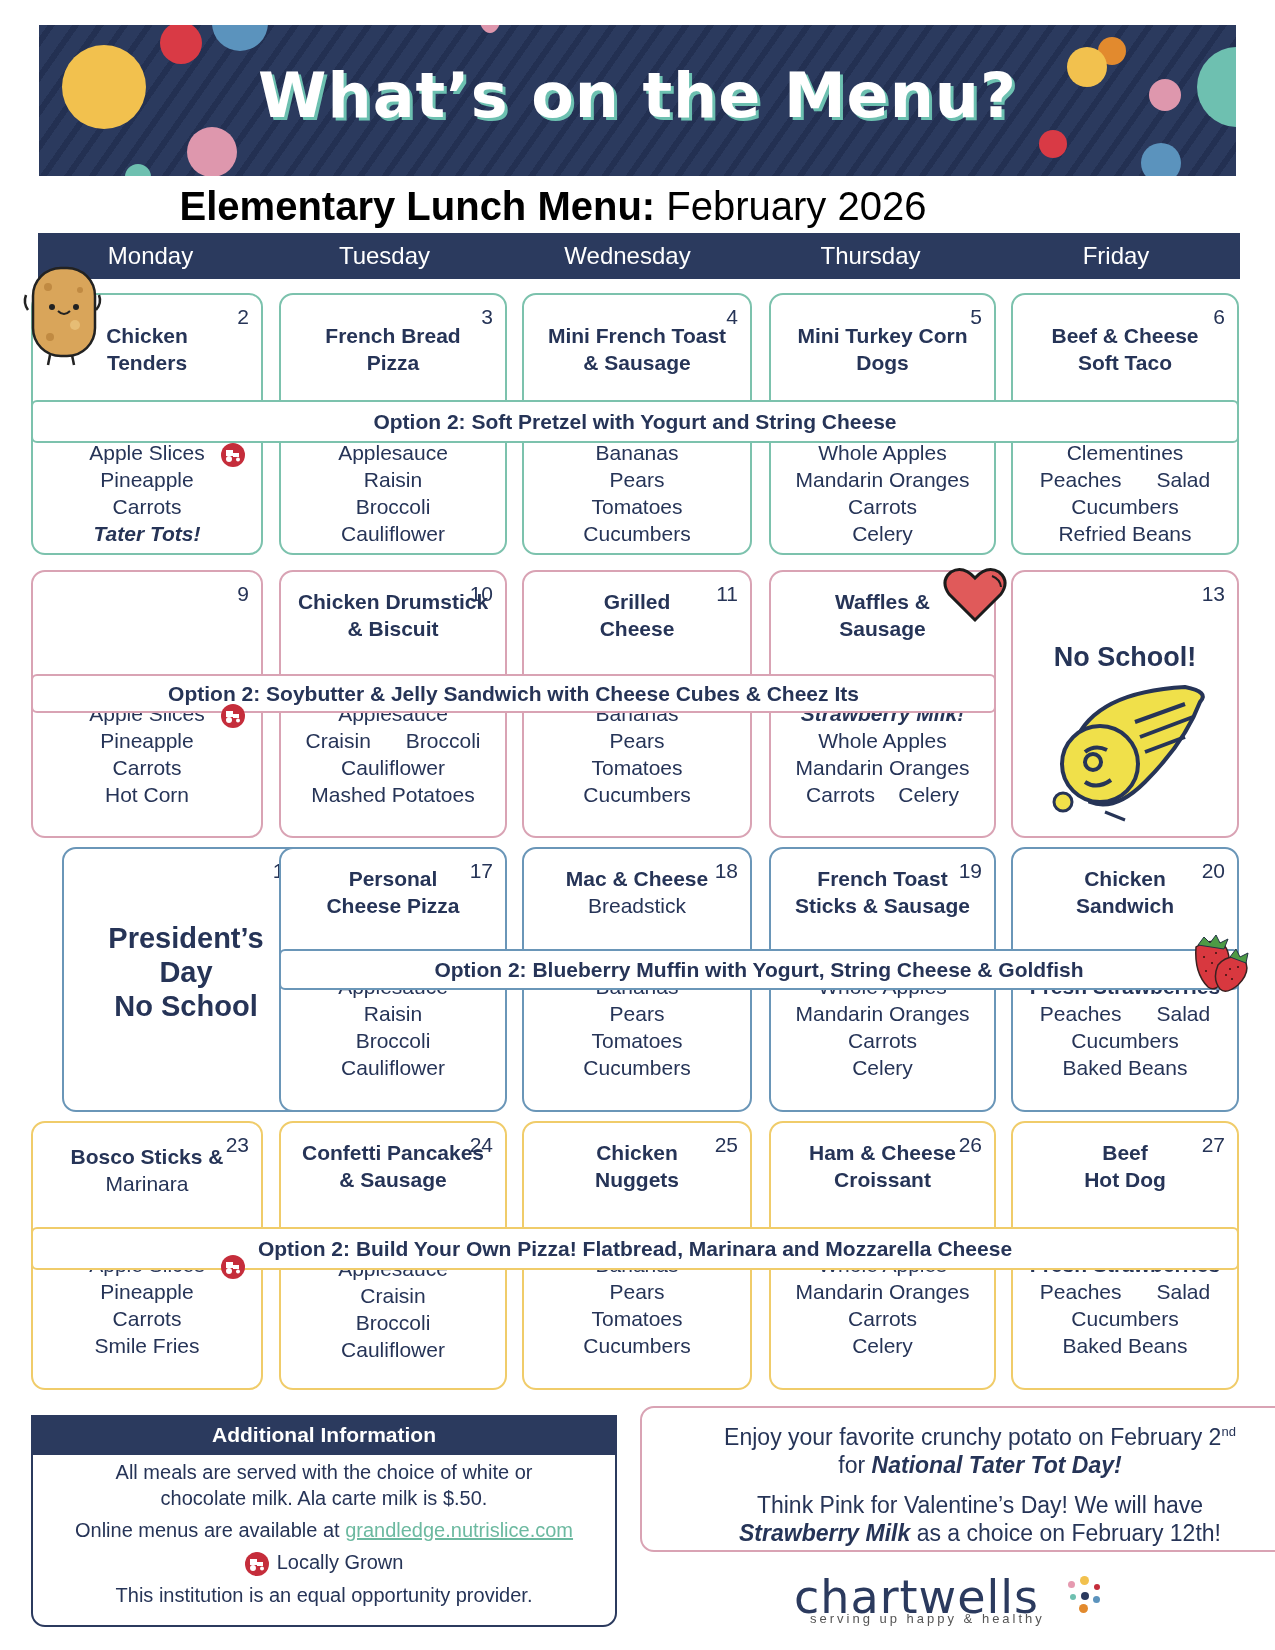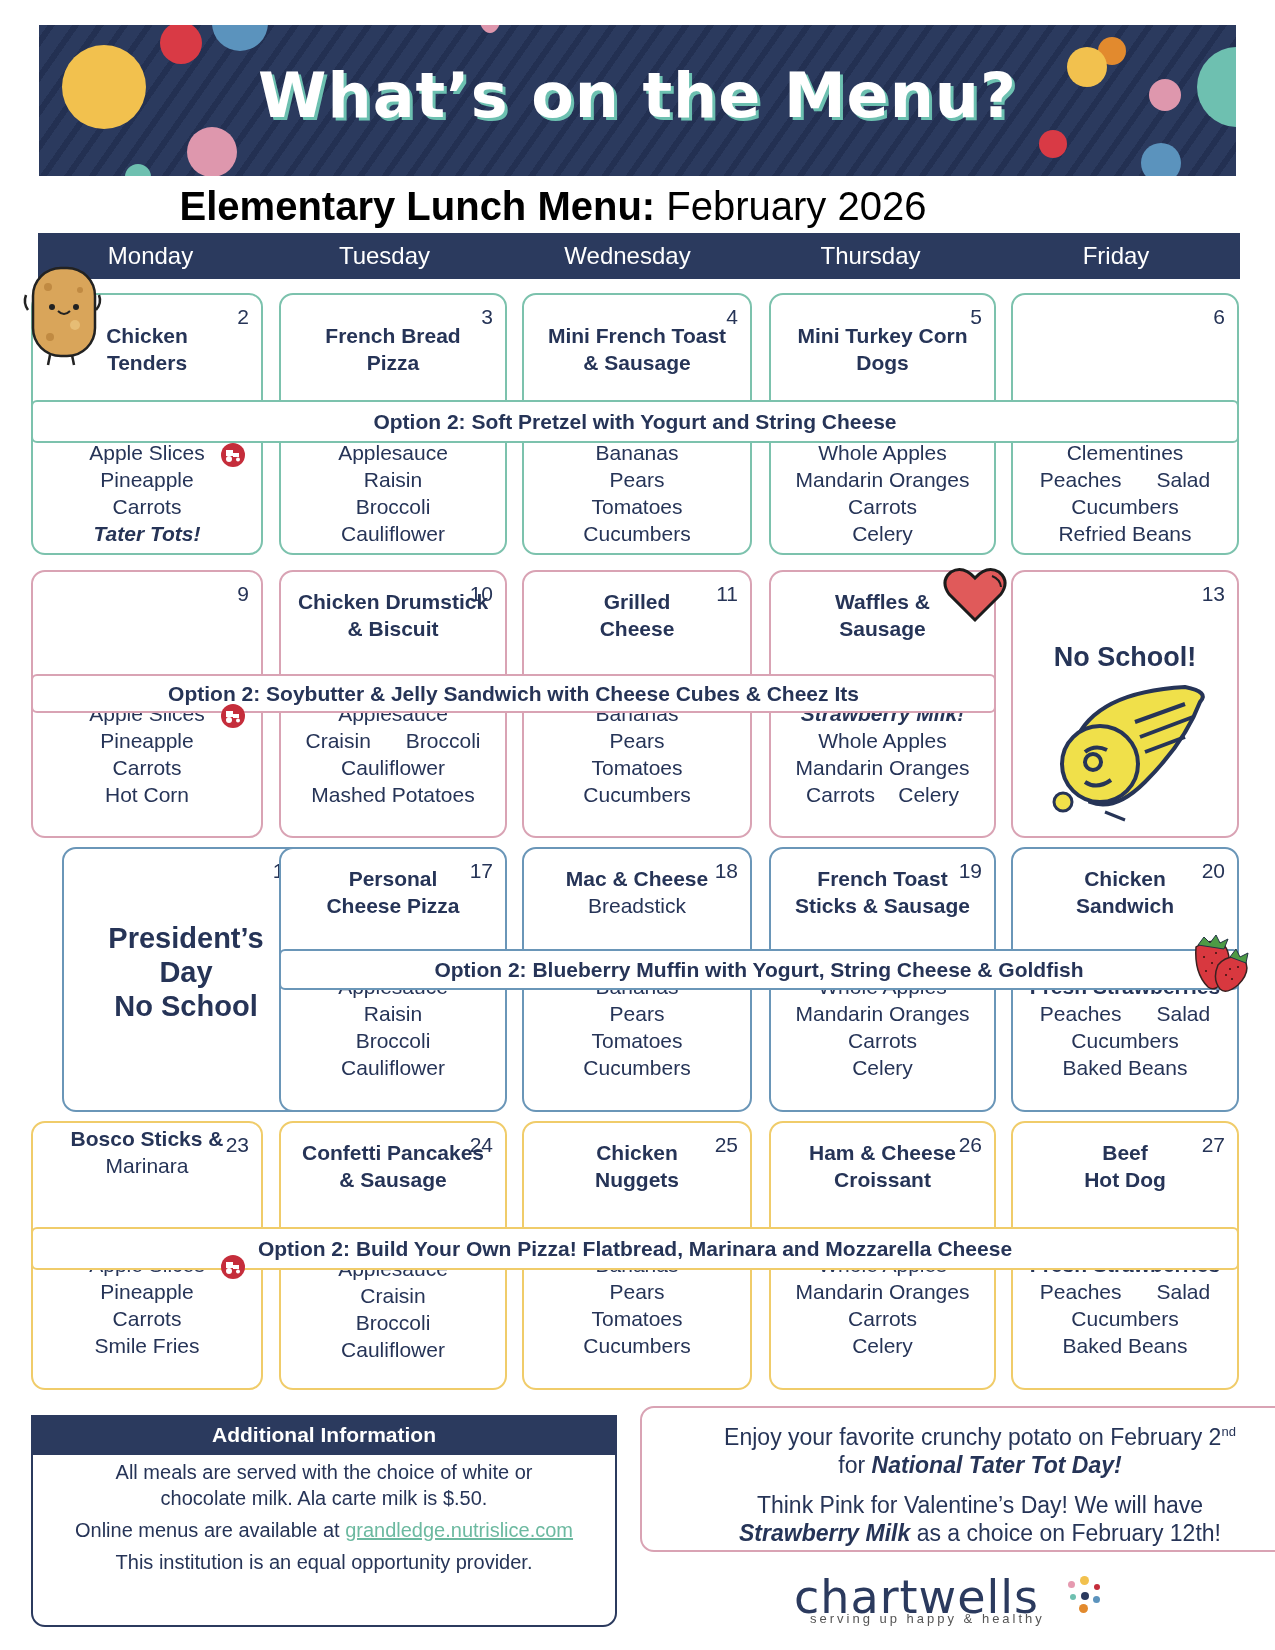--- a/index.html
+++ b/index.html
@@ -145,20 +145,24 @@
       </div>
       <div class="sides" style="top: 144px;">
         <span class="line">Whole Apples</span>
         <span class="line">Mandarin Oranges</span>
         <span class="line">Carrots</span>
         <span class="line">Celery</span>
       </div>
     </div>
     <div class="cell" style="left: 1011px; top: 293px; width: 228px; height: 262px; border-color: rgb(124, 194, 173);">
       <div class="num">6</div>
+      <div class="entree" style="top: 27px;">
+        <div>Beef &amp; Cheese</div>
+        <div>Soft Taco</div>
+      </div>
       <div class="sides" style="top: 144px;">
         <span class="line">Clementines</span>
         <span class="line">Peaches      Salad</span>
         <span class="line">Cucumbers</span>
         <span class="line">Refried Beans</span>
       </div>
     </div>
     <div class="band" style="left: 31px; width: 1208px; top: 400px; height: 43px; border-color: rgb(124, 194, 173);">Option 2: Soft Pretzel with Yogurt and String Cheese</div>
     <div class="cell" style="left: 31px; top: 570px; width: 232px; height: 268px; border-color: rgb(217, 163, 180);">
       <div class="num">9</div>
@@ -287,21 +291,21 @@
       <div class="sides" style="top: 124px;">
         <span class="line b">Fresh Strawberries</span>
         <span class="line">Peaches      Salad</span>
         <span class="line">Cucumbers</span>
         <span class="line">Baked Beans</span>
       </div>
     </div>
     <div class="band" style="left: 279px; width: 960px; top: 949px; height: 41px; border-color: rgb(106, 150, 184);">Option 2: Blueberry Muffin with Yogurt, String Cheese &amp; Goldfish</div>
     <div class="cell" style="left: 31px; top: 1121px; width: 232px; height: 269px; border-color: rgb(240, 204, 106);">
       <div class="num">23</div>
-      <div class="entree" style="top: 2px;">
+      <div class="entree" style="top: 20px;">
         <div>Bosco Sticks &amp;</div>
         <div class="n">Marinara</div>
       </div>
       <div class="sides" style="top: 128px;">
         <span class="line">Apple Slices</span>
         <span class="line">Pineapple</span>
         <span class="line">Carrots</span>
         <span class="line">Smile Fries</span>
       </div>
       <span class="tractor" style="left: 188px; top: 132px;">
@@ -403,20 +407,30 @@
       <circle cx="42" cy="44" r="1"></circle>
       <circle cx="36" cy="40" r="1"></circle>
     </g>
 </svg>
 
 <div id="info-box" class="abs"></div>
 <div id="info-head" class="abs">Additional Information</div>
 <div id="info-body" class="abs">
   <p><span>All meals are served with the choice of white or</span><br><span>chocolate milk. Ala carte milk is $.50.</span></p>
   <p><span>Online menus are available at </span><a id="info-link">grandledge.nutrislice.com</a></p>
+  <p style="position:relative;">
+    <span class="tractor" style="position:relative;display:inline-block;vertical-align:middle;margin-right:8px;">
+      <svg width="18" height="16" viewBox="0 0 18 16">
+          <rect x="2" y="3" width="7" height="6" fill="#fff"></rect>
+          <rect x="9" y="6" width="6" height="4" fill="#fff"></rect>
+          <circle cx="5" cy="12" r="3" fill="#fff"></circle>
+          <circle cx="14" cy="12.5" r="2" fill="#fff"></circle>
+        </svg>
+    </span><span>Locally Grown</span>
+  </p>
   <p>This institution is an equal opportunity provider.</p>
 </div>
 
 <div id="note-box" class="abs">
   <p>
     <span>Enjoy your favorite crunchy potato on February 2</span><sup>nd</sup><br>
     <span>for </span><b><i>National Tater Tot Day!</i></b>
   </p>
   <p>
     <span>Think Pink for Valentine’s Day! We will have</span><br>

